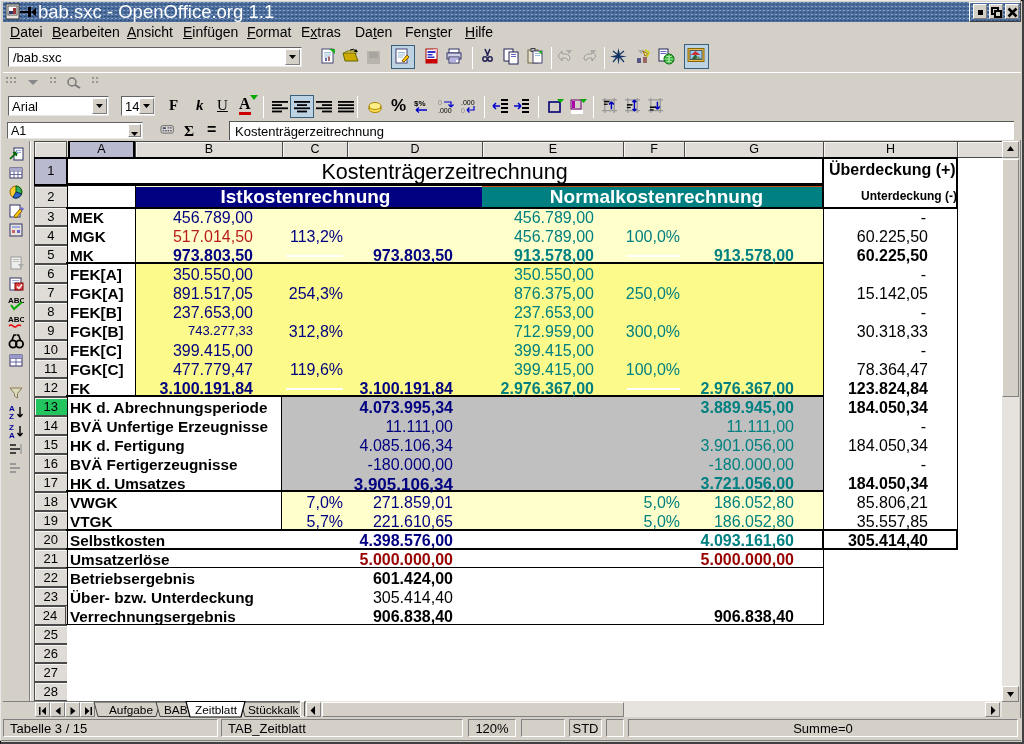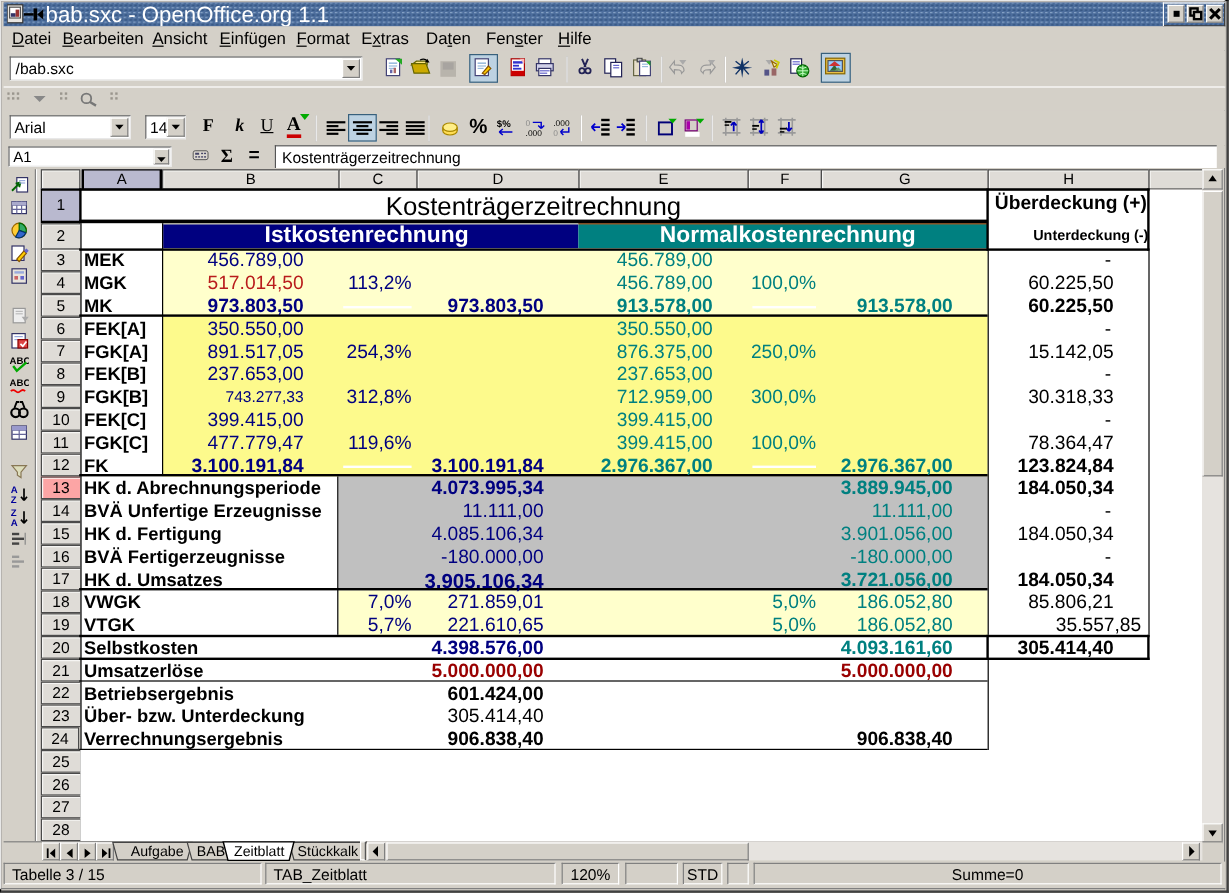--- a/index.html
+++ b/index.html
@@ -430,21 +430,21 @@
 <div class="abs" style="left:34px;top:206.5px;width:33.5px;height:19.5px;background:#dfdcd7;border:1px solid #4a4a4a;box-shadow:inset 1px 1px 0 #f6f5f3;text-align:center;font-size:13px;line-height:17.0px;color:#000;">3</div>
 <div class="abs" style="left:34px;top:225.5px;width:33.5px;height:19.5px;background:#dfdcd7;border:1px solid #4a4a4a;box-shadow:inset 1px 1px 0 #f6f5f3;text-align:center;font-size:13px;line-height:17.0px;color:#000;">4</div>
 <div class="abs" style="left:34px;top:244.5px;width:33.5px;height:19.5px;background:#dfdcd7;border:1px solid #4a4a4a;box-shadow:inset 1px 1px 0 #f6f5f3;text-align:center;font-size:13px;line-height:17.0px;color:#000;">5</div>
 <div class="abs" style="left:34px;top:263.5px;width:33.5px;height:19.5px;background:#dfdcd7;border:1px solid #4a4a4a;box-shadow:inset 1px 1px 0 #f6f5f3;text-align:center;font-size:13px;line-height:17.0px;color:#000;">6</div>
 <div class="abs" style="left:34px;top:282.5px;width:33.5px;height:19.5px;background:#dfdcd7;border:1px solid #4a4a4a;box-shadow:inset 1px 1px 0 #f6f5f3;text-align:center;font-size:13px;line-height:17.0px;color:#000;">7</div>
 <div class="abs" style="left:34px;top:301.5px;width:33.5px;height:19.5px;background:#dfdcd7;border:1px solid #4a4a4a;box-shadow:inset 1px 1px 0 #f6f5f3;text-align:center;font-size:13px;line-height:17.0px;color:#000;">8</div>
 <div class="abs" style="left:34px;top:320.5px;width:33.5px;height:19.5px;background:#dfdcd7;border:1px solid #4a4a4a;box-shadow:inset 1px 1px 0 #f6f5f3;text-align:center;font-size:13px;line-height:17.0px;color:#000;">9</div>
 <div class="abs" style="left:34px;top:339.5px;width:33.5px;height:19.5px;background:#dfdcd7;border:1px solid #4a4a4a;box-shadow:inset 1px 1px 0 #f6f5f3;text-align:center;font-size:13px;line-height:17.0px;color:#000;">10</div>
 <div class="abs" style="left:34px;top:358.5px;width:33.5px;height:19.5px;background:#dfdcd7;border:1px solid #4a4a4a;box-shadow:inset 1px 1px 0 #f6f5f3;text-align:center;font-size:13px;line-height:17.0px;color:#000;">11</div>
 <div class="abs" style="left:34px;top:377.5px;width:33.5px;height:19.5px;background:#dfdcd7;border:1px solid #4a4a4a;box-shadow:inset 1px 1px 0 #f6f5f3;text-align:center;font-size:13px;line-height:17.0px;color:#000;">12</div>
-<div class="abs" style="left:34px;top:396.5px;width:33.5px;height:19.5px;background:#fca5a5;border:1px solid #4a4a4a;box-shadow:inset 1px 1px 0 #f6f5f3;text-align:center;font-size:13px;line-height:17.0px;color:#000;">13</div>
+<div class="abs" style="left:34px;top:396.5px;width:33.5px;height:19.5px;background:#22c55e;border:1px solid #4a4a4a;box-shadow:inset 1px 1px 0 #f6f5f3;text-align:center;font-size:13px;line-height:17.0px;color:#000;">13</div>
 <div class="abs" style="left:34px;top:415.5px;width:33.5px;height:19.5px;background:#dfdcd7;border:1px solid #4a4a4a;box-shadow:inset 1px 1px 0 #f6f5f3;text-align:center;font-size:13px;line-height:17.0px;color:#000;">14</div>
 <div class="abs" style="left:34px;top:434.5px;width:33.5px;height:19.5px;background:#dfdcd7;border:1px solid #4a4a4a;box-shadow:inset 1px 1px 0 #f6f5f3;text-align:center;font-size:13px;line-height:17.0px;color:#000;">15</div>
 <div class="abs" style="left:34px;top:453.5px;width:33.5px;height:19.5px;background:#dfdcd7;border:1px solid #4a4a4a;box-shadow:inset 1px 1px 0 #f6f5f3;text-align:center;font-size:13px;line-height:17.0px;color:#000;">16</div>
 <div class="abs" style="left:34px;top:472.5px;width:33.5px;height:19.5px;background:#dfdcd7;border:1px solid #4a4a4a;box-shadow:inset 1px 1px 0 #f6f5f3;text-align:center;font-size:13px;line-height:17.0px;color:#000;">17</div>
 <div class="abs" style="left:34px;top:491.5px;width:33.5px;height:19.5px;background:#dfdcd7;border:1px solid #4a4a4a;box-shadow:inset 1px 1px 0 #f6f5f3;text-align:center;font-size:13px;line-height:17.0px;color:#000;">18</div>
 <div class="abs" style="left:34px;top:510.5px;width:33.5px;height:19.5px;background:#dfdcd7;border:1px solid #4a4a4a;box-shadow:inset 1px 1px 0 #f6f5f3;text-align:center;font-size:13px;line-height:17.0px;color:#000;">19</div>
 <div class="abs" style="left:34px;top:529.5px;width:33.5px;height:19.5px;background:#dfdcd7;border:1px solid #4a4a4a;box-shadow:inset 1px 1px 0 #f6f5f3;text-align:center;font-size:13px;line-height:17.0px;color:#000;">20</div>
 <div class="abs" style="left:34px;top:548.5px;width:33.5px;height:19.5px;background:#dfdcd7;border:1px solid #4a4a4a;box-shadow:inset 1px 1px 0 #f6f5f3;text-align:center;font-size:13px;line-height:17.0px;color:#000;">21</div>
 <div class="abs" style="left:34px;top:567.5px;width:33.5px;height:19.5px;background:#dfdcd7;border:1px solid #4a4a4a;box-shadow:inset 1px 1px 0 #f6f5f3;text-align:center;font-size:13px;line-height:17.0px;color:#000;">22</div>
 <div class="abs" style="left:34px;top:586.5px;width:33.5px;height:19.5px;background:#dfdcd7;border:1px solid #4a4a4a;box-shadow:inset 1px 1px 0 #f6f5f3;text-align:center;font-size:13px;line-height:17.0px;color:#000;">23</div>
@@ -568,21 +568,21 @@
 <div class="num" style="left:282px;top:494px;width:61px;font-size:16px;color:#000080;font-weight:normal;">7,0%</div>
 <div class="num" style="left:347px;top:494px;width:106px;font-size:16px;color:#000080;font-weight:normal;">271.859,01</div>
 <div class="num" style="left:623px;top:494px;width:57px;font-size:16px;color:#008080;font-weight:normal;">5,0%</div>
 <div class="num" style="left:684px;top:494px;width:110px;font-size:16px;color:#008080;font-weight:normal;">186.052,80</div>
 <div class="num" style="left:823px;top:494px;width:105px;font-size:16px;color:#000;font-weight:normal;">85.806,21</div>
 <div class="lab" style="left:70px;top:513px;font-size:15.3px;">VTGK</div>
 <div class="num" style="left:282px;top:513px;width:61px;font-size:16px;color:#000080;font-weight:normal;">5,7%</div>
 <div class="num" style="left:347px;top:513px;width:106px;font-size:16px;color:#000080;font-weight:normal;">221.610,65</div>
 <div class="num" style="left:623px;top:513px;width:57px;font-size:16px;color:#008080;font-weight:normal;">5,0%</div>
 <div class="num" style="left:684px;top:513px;width:110px;font-size:16px;color:#008080;font-weight:normal;">186.052,80</div>
-<div class="num" style="left:846px;top:513px;width:105px;font-size:16px;color:#000;font-weight:normal;">35.557,85</div>
+<div class="num" style="left:823px;top:513px;width:105px;font-size:16px;color:#000;font-weight:normal;">35.557,85</div>
 <div class="lab" style="left:70px;top:532px;font-size:15.3px;">Selbstkosten</div>
 <div class="num" style="left:347px;top:532px;width:106px;font-size:16px;color:#000080;font-weight:bold;">4.398.576,00</div>
 <div class="num" style="left:684px;top:532px;width:110px;font-size:16px;color:#008080;font-weight:bold;">4.093.161,60</div>
 <div class="num" style="left:823px;top:532px;width:105px;font-size:16px;color:#000;font-weight:bold;">305.414,40</div>
 <div class="lab" style="left:70px;top:551px;font-size:15.3px;">Umsatzerlöse</div>
 <div class="num" style="left:347px;top:551px;width:106px;font-size:16px;color:#990000;font-weight:bold;">5.000.000,00</div>
 <div class="num" style="left:684px;top:551px;width:110px;font-size:16px;color:#990000;font-weight:bold;">5.000.000,00</div>
 <div class="lab" style="left:70px;top:570px;font-size:15.3px;">Betriebsergebnis</div>
 <div class="num" style="left:347px;top:570px;width:106px;font-size:16px;color:#000;font-weight:bold;">601.424,00</div>
 <div class="lab" style="left:70px;top:589px;font-size:15.3px;">Über- bzw. Unterdeckung</div>

